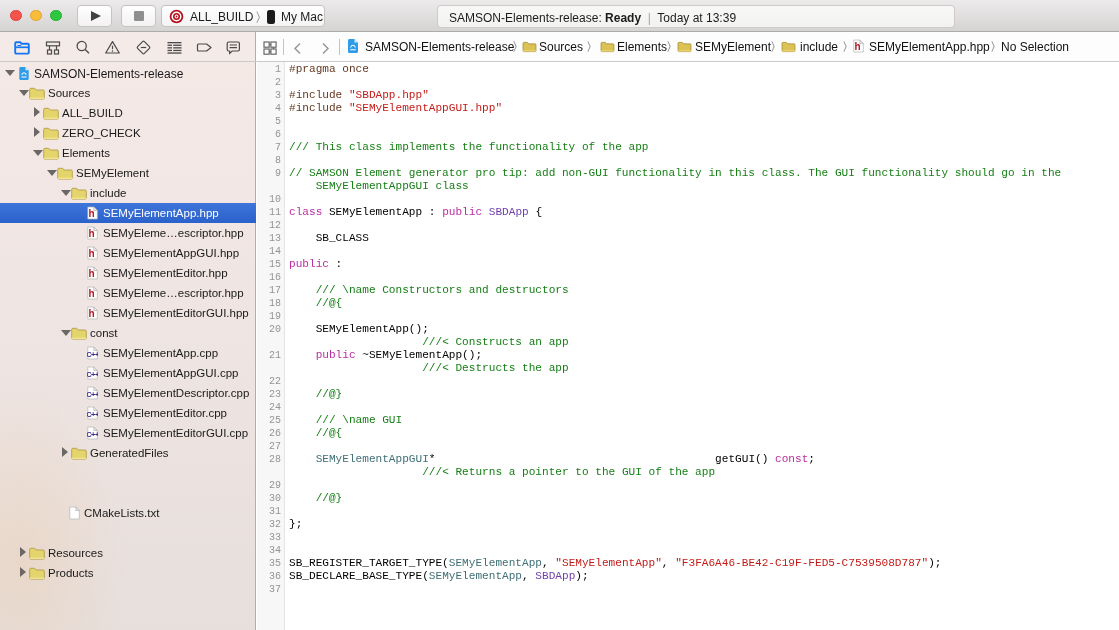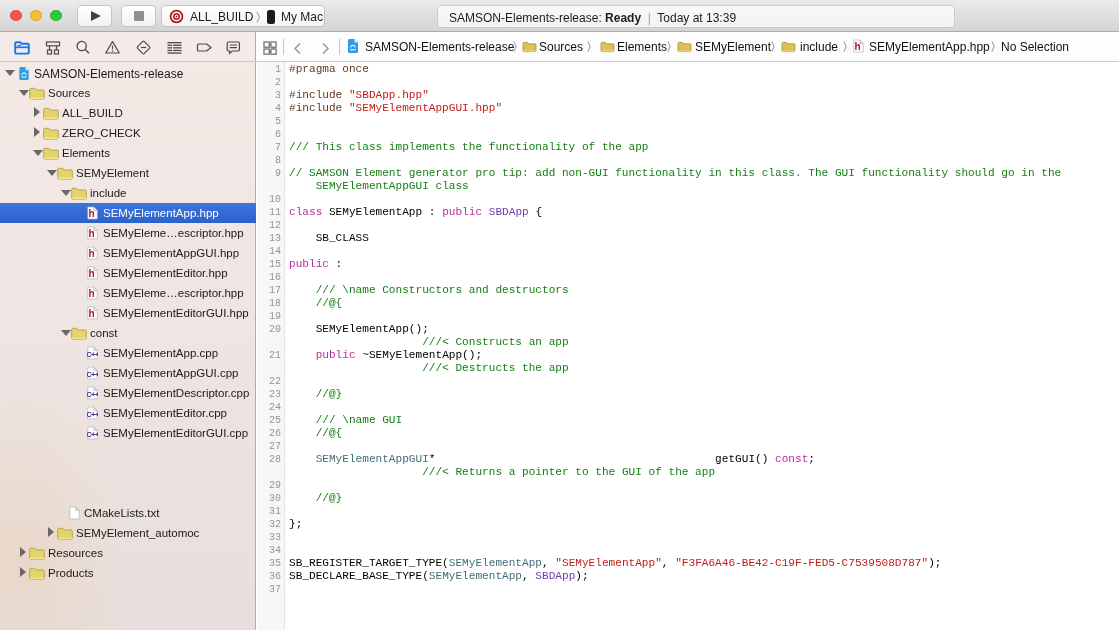--- a/index.html
+++ b/index.html
@@ -344,34 +344,34 @@
         <span class="lbl" style="left:103px">SEMyElementEditor.cpp</span>
       </div>
   <div class="srow" style="top:361px">
         <svg class="fico" style="left:87px" width="11" height="14" viewBox="0 0 11 14">
           <path d="M0.8 1 H6.8 L10.3 4.5 V13 H0.8 Z" fill="#fff" stroke="#b4b4b4" stroke-width="0.7"></path>
           <path d="M6.8 1 L6.8 4.5 H10.3 Z" fill="#ececec" stroke="#b4b4b4" stroke-width="0.7"></path>
           <text x="5.5" y="11.3" font-size="7.5" font-weight="bold" fill="#3b2b8c" text-anchor="middle" font-family="Liberation Sans" letter-spacing="-0.5">C++</text>
         </svg>
         <span class="lbl" style="left:103px">SEMyElementEditorGUI.cpp</span>
       </div>
+  <div class="srow" style="top:381px">
+        <div class="tri-r" style="left:62px"></div>
+        <svg class="fico" style="left:71px;top:3.5px" width="16" height="13" viewBox="0 0 16 13">
+          <path d="M0.7 2.4 C0.7 1.8 1.1 1.3 1.7 1.3 H5.7 L7.1 3 H14.3 C14.9 3 15.3 3.5 15.3 4.1 V11 C15.3 11.6 14.9 12.1 14.3 12.1 H1.7 C1.1 12.1 0.7 11.6 0.7 11 Z" fill="#e4d46c" stroke="#ac9542" stroke-width="0.8"></path>
+          <path d="M0.7 10.4 H15.3 V11 C15.3 11.6 14.9 12.1 14.3 12.1 H1.7 C1.1 12.1 0.7 11.6 0.7 11 Z" fill="#f0e38c"></path>
+        </svg>
+        <span class="lbl" style="left:90px">GeneratedFiles</span>
+      </div>
   <div class="srow" style="top:441px">
         <svg class="fico" style="left:69px" width="11" height="14" viewBox="0 0 11 14">
           <path d="M0.8 1 H6.8 L10.3 4.5 V13 H0.8 Z" fill="#fff" stroke="#b4b4b4" stroke-width="0.7"></path>
           <path d="M6.8 1 L6.8 4.5 H10.3 Z" fill="#ececec" stroke="#b4b4b4" stroke-width="0.7"></path>
         </svg>
         <span class="lbl" style="left:84px">CMakeLists.txt</span>
-      </div>
-  <div class="srow" style="top:461px">
-        <div class="tri-r" style="left:48px"></div>
-        <svg class="fico" style="left:57px;top:3.5px" width="16" height="13" viewBox="0 0 16 13">
-          <path d="M0.7 2.4 C0.7 1.8 1.1 1.3 1.7 1.3 H5.7 L7.1 3 H14.3 C14.9 3 15.3 3.5 15.3 4.1 V11 C15.3 11.6 14.9 12.1 14.3 12.1 H1.7 C1.1 12.1 0.7 11.6 0.7 11 Z" fill="#e4d46c" stroke="#ac9542" stroke-width="0.8"></path>
-          <path d="M0.7 10.4 H15.3 V11 C15.3 11.6 14.9 12.1 14.3 12.1 H1.7 C1.1 12.1 0.7 11.6 0.7 11 Z" fill="#f0e38c"></path>
-        </svg>
-        <span class="lbl" style="left:76px">SEMyElement_automoc</span>
       </div>
   <div class="srow" style="top:501px">
         <div class="tri-r" style="left:20px"></div>
         <svg class="fico" style="left:29px;top:3.5px" width="16" height="13" viewBox="0 0 16 13">
           <path d="M0.7 2.4 C0.7 1.8 1.1 1.3 1.7 1.3 H5.7 L7.1 3 H14.3 C14.9 3 15.3 3.5 15.3 4.1 V11 C15.3 11.6 14.9 12.1 14.3 12.1 H1.7 C1.1 12.1 0.7 11.6 0.7 11 Z" fill="#e4d46c" stroke="#ac9542" stroke-width="0.8"></path>
           <path d="M0.7 10.4 H15.3 V11 C15.3 11.6 14.9 12.1 14.3 12.1 H1.7 C1.1 12.1 0.7 11.6 0.7 11 Z" fill="#f0e38c"></path>
         </svg>
         <span class="lbl" style="left:48px">Products</span>
       </div>
   <div class="srow" style="top:481px">

